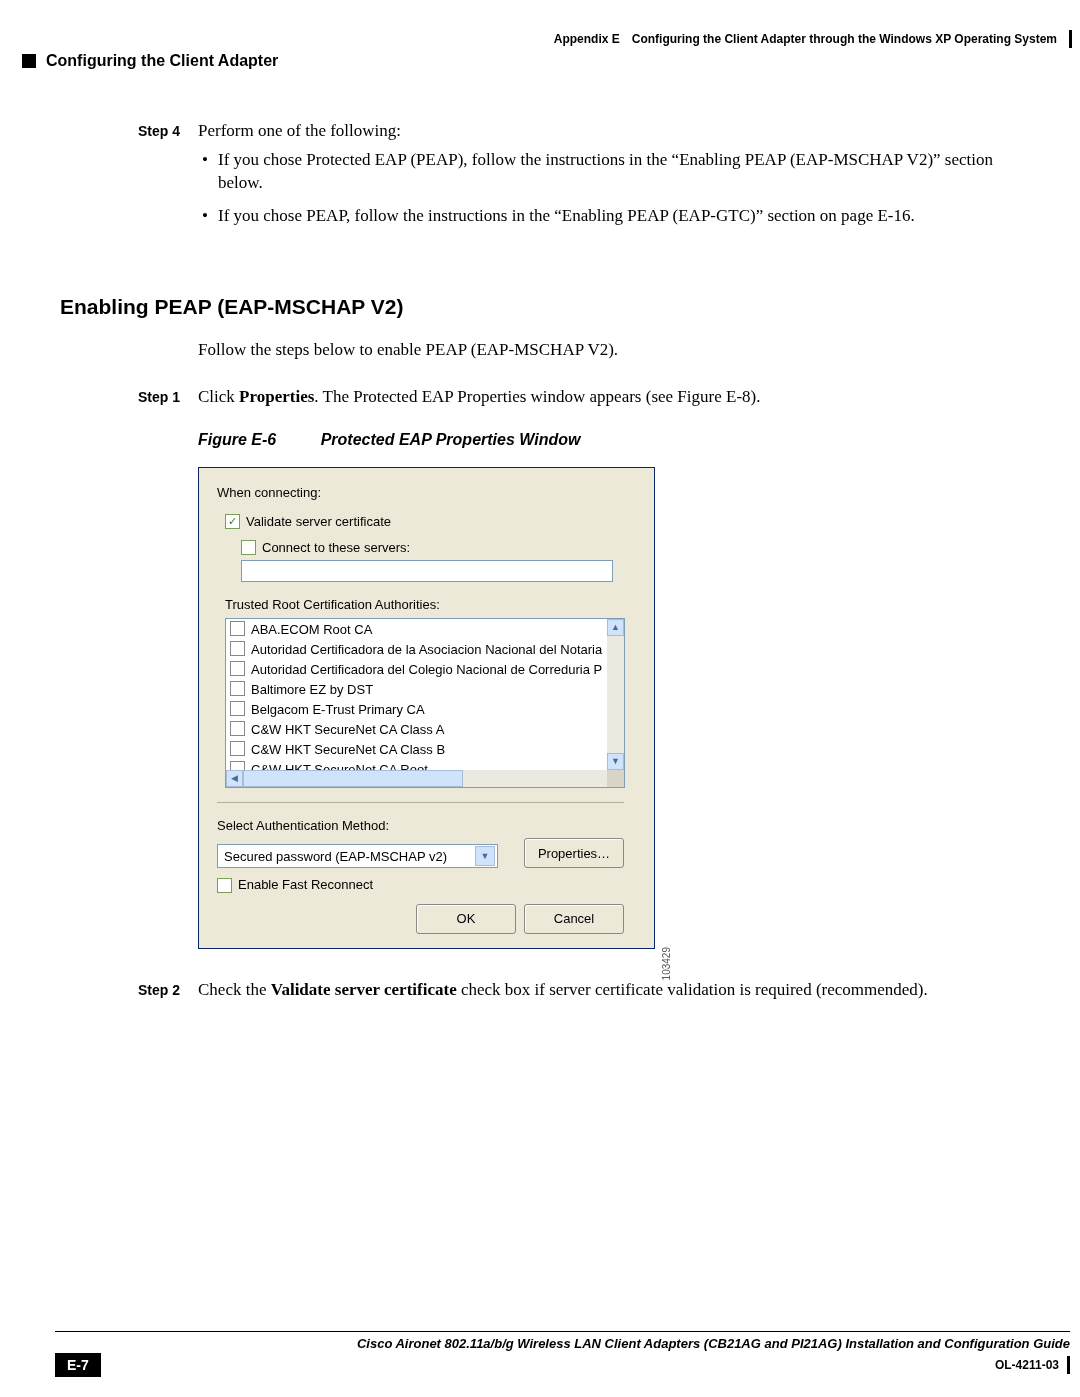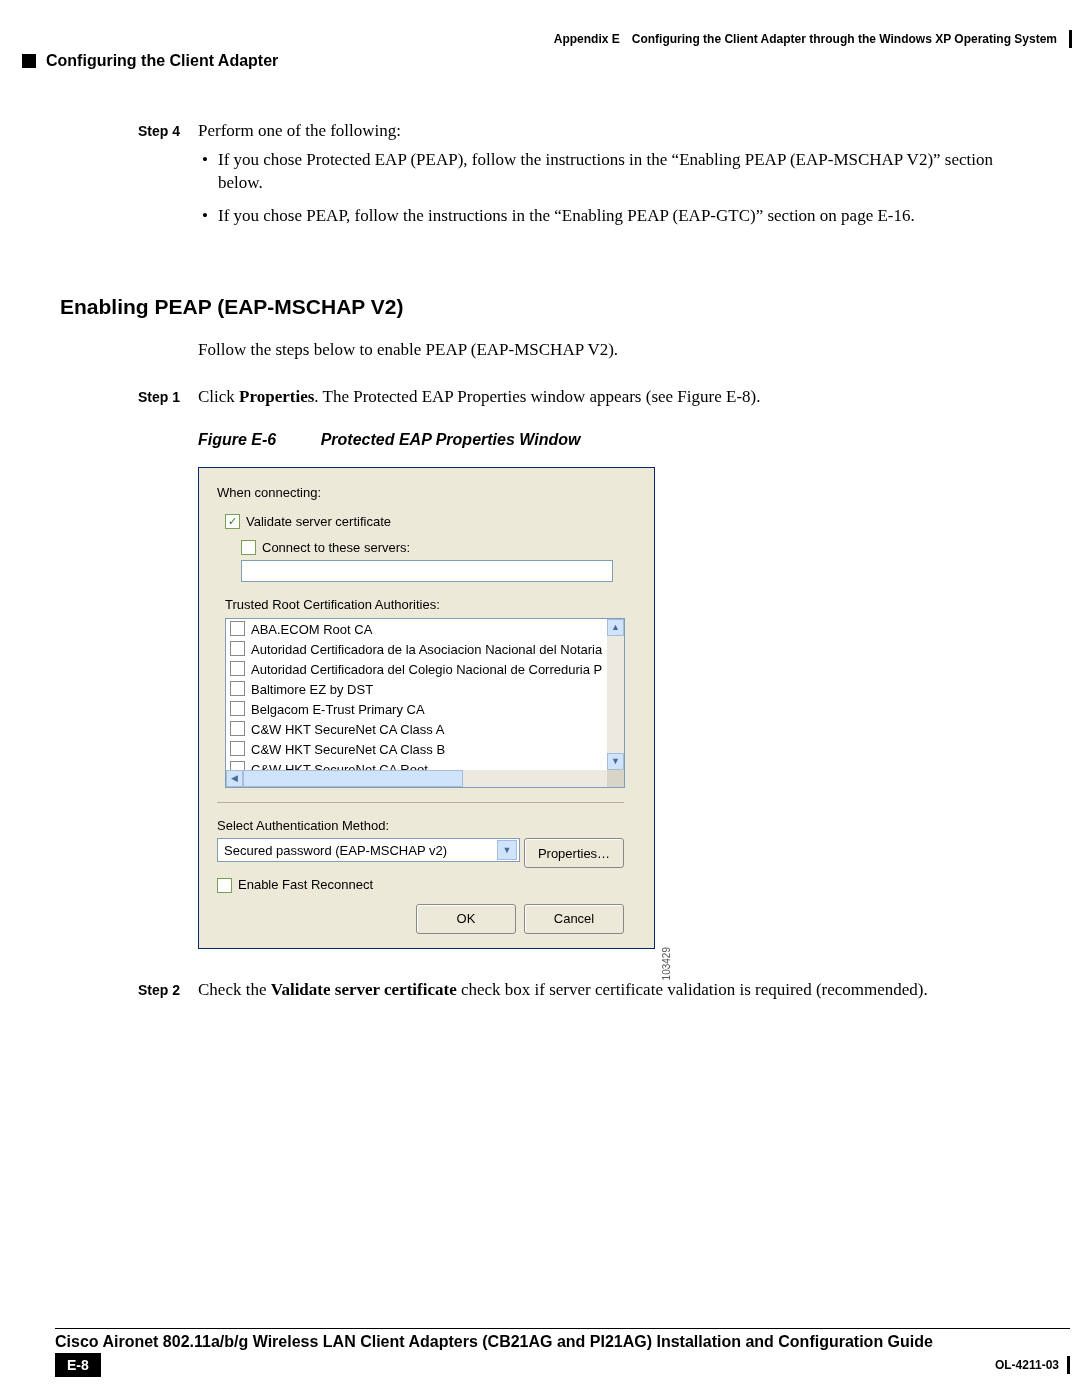--- a/index.html
+++ b/index.html
@@ -152,21 +152,21 @@
     border:1px solid #a7bcd8; box-sizing:border-box;
     display:flex; align-items:center; justify-content:center;
     font-size:9px; color:#4a6a9a;
   }
   .xp-scroll-corner { position:absolute; right:0; bottom:0; width:17px; height:17px; background:#d8d4c8; }
   .xp-scroll-thumb-h {
     position:absolute; left:17px; bottom:0; height:17px; width:220px;
     background:#cfe3fb; border:1px solid #a7bcd8; box-sizing:border-box;
   }
   .xp-hr { border:0; border-top:1px solid #b5b19e; margin:14px 0; }
-  .xp-select-row { display:flex; align-items:flex-start; gap:4px; margin-top:4px; }
+  .xp-select-row { display:flex; align-items:flex-end; gap:26px; margin-top:4px; }
   .xp-select {
     flex:1; height:22px; background:#fff; border:1px solid #7f9db9;
     display:flex; align-items:center; justify-content:space-between;
     padding:0 2px 0 6px;
   }
   .xp-select-btn {
     width:18px; height:18px; background:#cfe3fb; border:1px solid #a7bcd8;
     display:flex; align-items:center; justify-content:center; font-size:9px; color:#4a6a9a;
   }
   .xp-btn {
@@ -186,22 +186,22 @@
     font-size: 10px;
     color:#555;
   }
 
   .footer {
     position:absolute; bottom:20px; left:0; right:0;
     padding: 0 10px 0 55px;
   }
   .footer-line { border-top:1px solid #000; margin-bottom:0; }
   .footer-row1 {
-    font-family: Arial, Helvetica, sans-serif; font-weight:bold; font-size:16px;
-    text-align:left; padding:4px 0 2px 0;
+    font-family: Arial, Helvetica, sans-serif; font-weight:bold; font-size:13px;
+    text-align:right; padding:4px 0 2px 0;font-style:italic;
   }
   .footer-row2 { display:flex; align-items:center; justify-content:space-between; }
   .page-badge {
     background:#000; color:#fff; font-family: Arial, Helvetica, sans-serif;
     font-weight:bold; font-size:14px; padding:4px 12px;
   }
   .doc-id {
     font-family: Arial, Helvetica, sans-serif; font-weight:bold; font-size:12px;
     display:flex; align-items:center;
   }
@@ -367,21 +367,21 @@
         <span>Check the </span><b>Validate server certificate</b><span> check box if server certificate validation is required (recommended).</span>
       </div>
     </div>
 
   </div>
 
   <div class="footer">
     <div class="footer-line"></div>
     <div class="footer-row1">Cisco Aironet 802.11a/b/g Wireless LAN Client Adapters (CB21AG and PI21AG) Installation and Configuration Guide</div>
     <div class="footer-row2">
-      <span class="page-badge">E-8</span>
+      <span class="page-badge">E-7</span>
       <span class="doc-id">
         <span>OL-4211-03</span>
         <span class="footer-bar"></span>
       </span>
     </div>
   </div>
 
 </div>
 
 </body></html>

